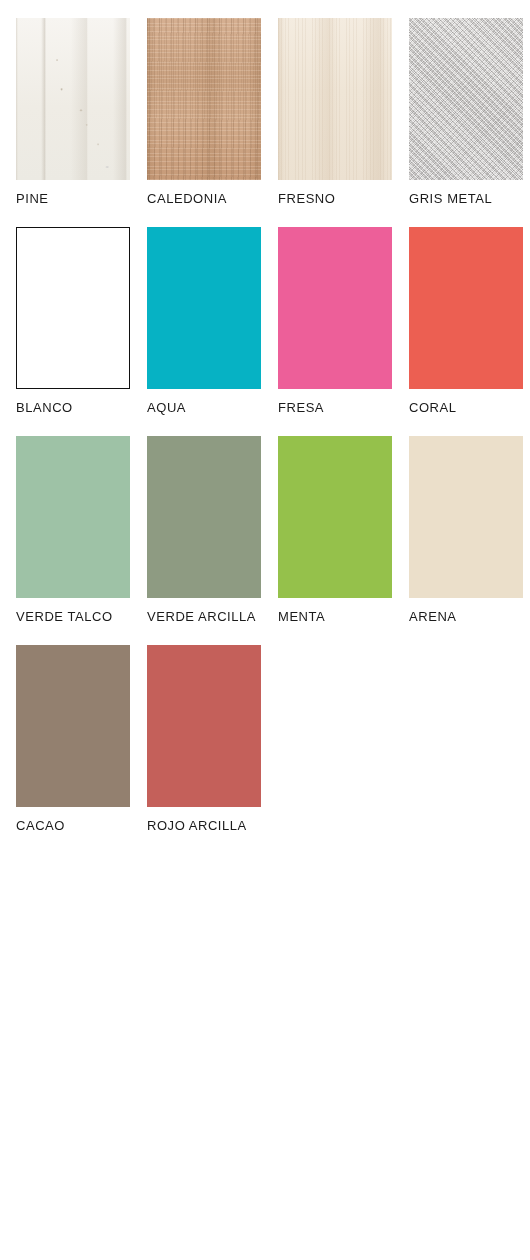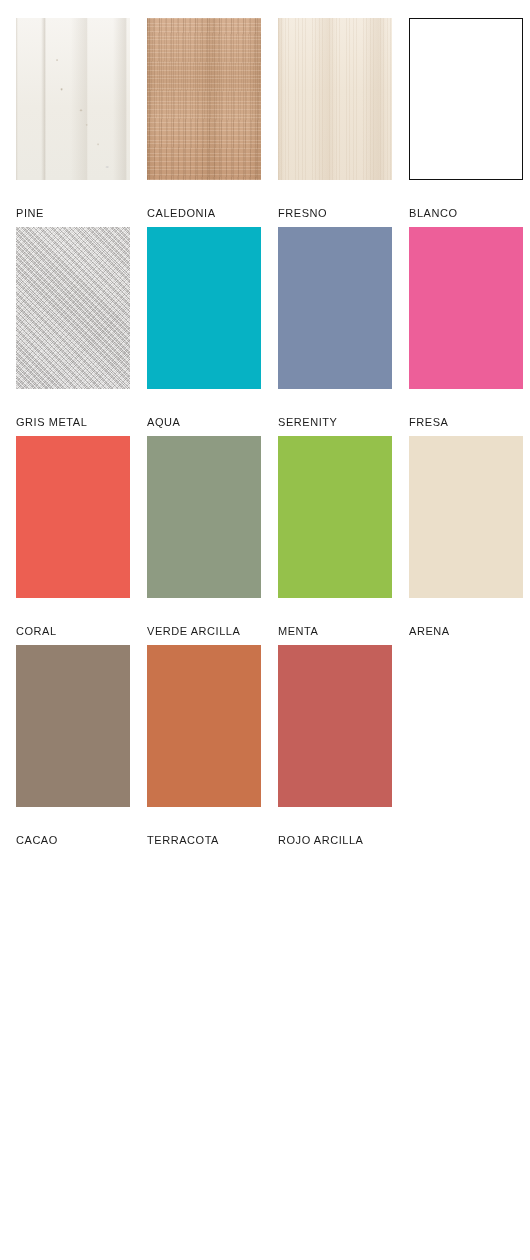--- a/index.html
+++ b/index.html
@@ -34,27 +34,27 @@
   .swatch-chip {
     width: 114px;
     height: 162px;
     position: relative;
     overflow: hidden;
     flex: none;
   }
 
   .swatch-label {
     font-family: "Liberation Sans", sans-serif;
-    font-size: 11px;
+    font-size: 13px;
     letter-spacing: 0.55px;
     color: #1b1b1b;
     text-transform: uppercase;
+    padding-top: 12px;
     line-height: 1;
     white-space: nowrap;
-    margin-top: 28px;
   }
 
   
   .chip-outlined { border: 1px solid #111111; }
 
   
 
   
   .tex-pine {
     background-color: #f2efe9;
@@ -169,60 +169,56 @@
     </div>
     <div class="swatch-cell">
       <div class="swatch-chip tex-caledonia" title="CALEDONIA"></div>
       <div class="swatch-label">CALEDONIA</div>
     </div>
     <div class="swatch-cell">
       <div class="swatch-chip tex-fresno" title="FRESNO"></div>
       <div class="swatch-label">FRESNO</div>
     </div>
     <div class="swatch-cell">
+      <div class="swatch-chip tex-gris-metal" title="GRIS METAL"></div>
+      <div class="swatch-label">GRIS METAL</div>
+    </div>
+    <div class="swatch-cell">
       <div class="swatch-chip chip-outlined" title="BLANCO" style="background-color: rgb(255, 255, 255);"></div>
       <div class="swatch-label">BLANCO</div>
     </div>
     <div class="swatch-cell">
-      <div class="swatch-chip tex-gris-metal" title="GRIS METAL"></div>
-      <div class="swatch-label">GRIS METAL</div>
-    </div>
-    <div class="swatch-cell">
       <div class="swatch-chip" title="AQUA" style="background-color: rgb(6, 178, 196);"></div>
       <div class="swatch-label">AQUA</div>
     </div>
     <div class="swatch-cell">
-      <div class="swatch-chip" title="SERENITY" style="background-color: rgb(123, 140, 171);"></div>
-      <div class="swatch-label">SERENITY</div>
-    </div>
-    <div class="swatch-cell">
       <div class="swatch-chip" title="FRESA" style="background-color: rgb(237, 95, 153);"></div>
       <div class="swatch-label">FRESA</div>
     </div>
     <div class="swatch-cell">
       <div class="swatch-chip" title="CORAL" style="background-color: rgb(236, 95, 82);"></div>
       <div class="swatch-label">CORAL</div>
     </div>
     <div class="swatch-cell">
+      <div class="swatch-chip" title="VERDE TALCO" style="background-color: rgb(158, 194, 166);"></div>
+      <div class="swatch-label">VERDE TALCO</div>
+    </div>
+    <div class="swatch-cell">
       <div class="swatch-chip" title="VERDE ARCILLA" style="background-color: rgb(142, 155, 130);"></div>
       <div class="swatch-label">VERDE ARCILLA</div>
     </div>
     <div class="swatch-cell">
       <div class="swatch-chip" title="MENTA" style="background-color: rgb(149, 193, 75);"></div>
       <div class="swatch-label">MENTA</div>
     </div>
     <div class="swatch-cell">
       <div class="swatch-chip" title="ARENA" style="background-color: rgb(235, 223, 202);"></div>
       <div class="swatch-label">ARENA</div>
     </div>
     <div class="swatch-cell">
       <div class="swatch-chip" title="CACAO" style="background-color: rgb(147, 128, 111);"></div>
       <div class="swatch-label">CACAO</div>
     </div>
     <div class="swatch-cell">
-      <div class="swatch-chip" title="TERRACOTA" style="background-color: rgb(201, 115, 75);"></div>
-      <div class="swatch-label">TERRACOTA</div>
-    </div>
-    <div class="swatch-cell">
       <div class="swatch-chip" title="ROJO ARCILLA" style="background-color: rgb(196, 96, 90);"></div>
       <div class="swatch-label">ROJO ARCILLA</div>
     </div>
   </div>
 
 </body></html>

